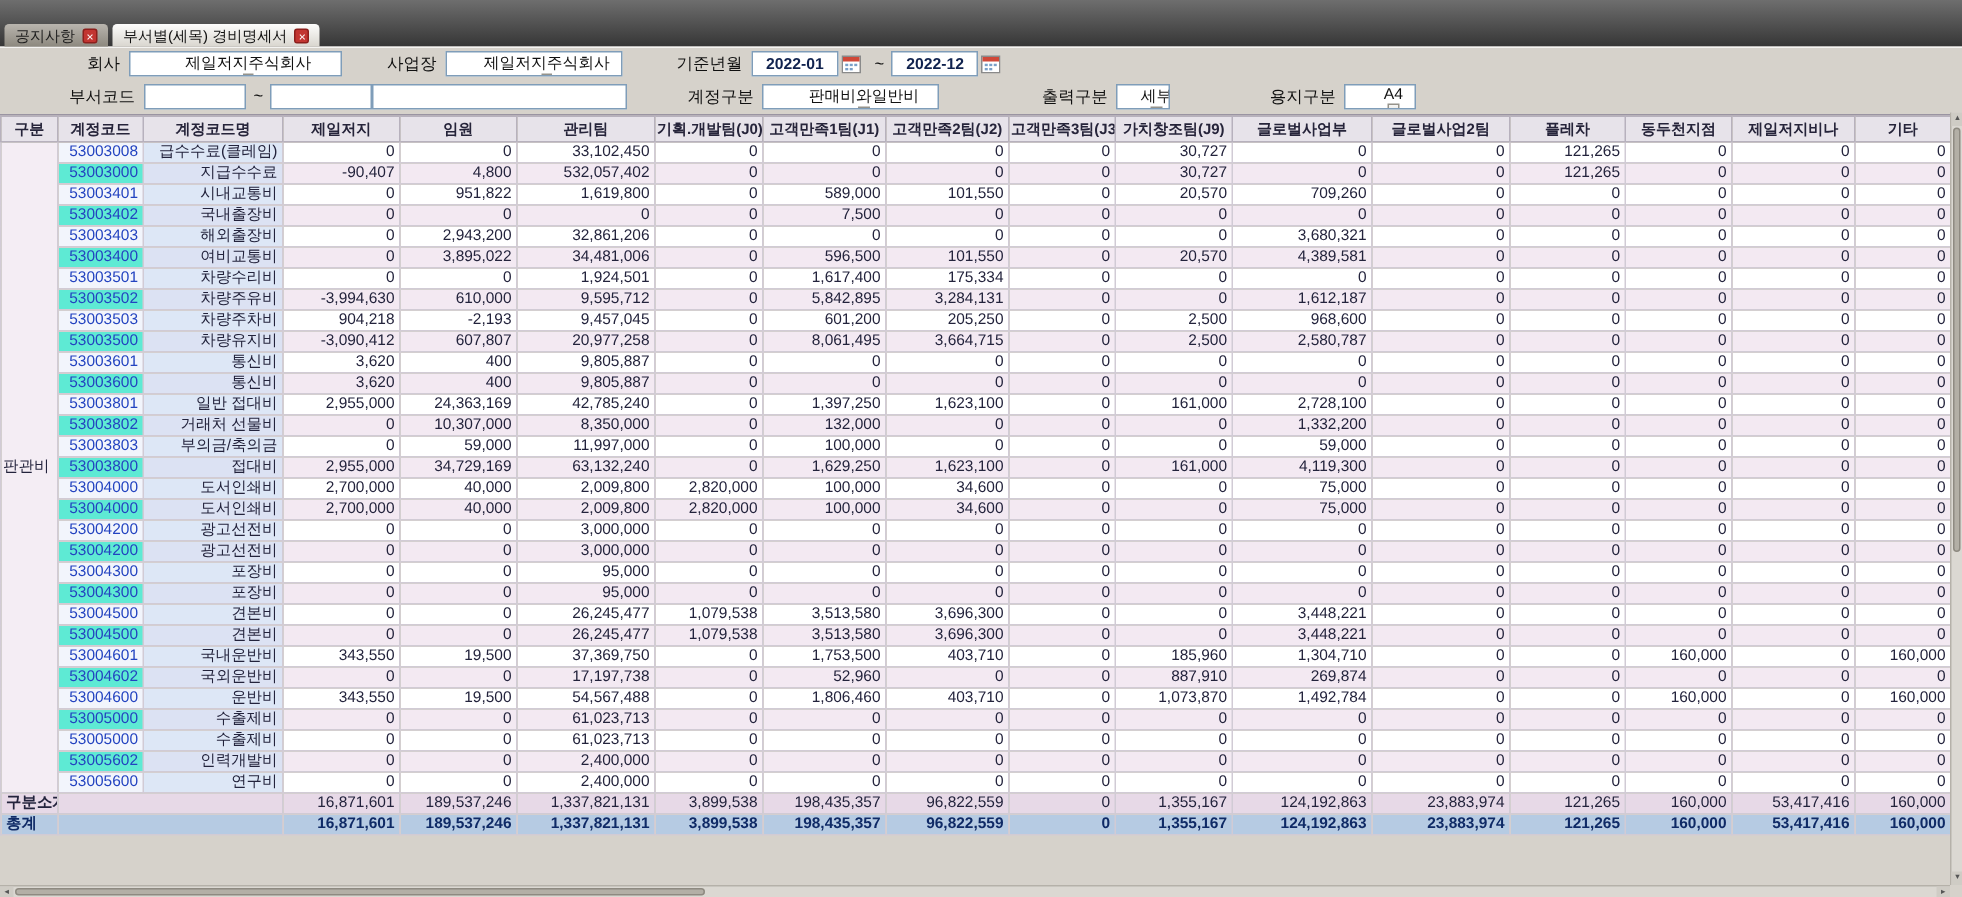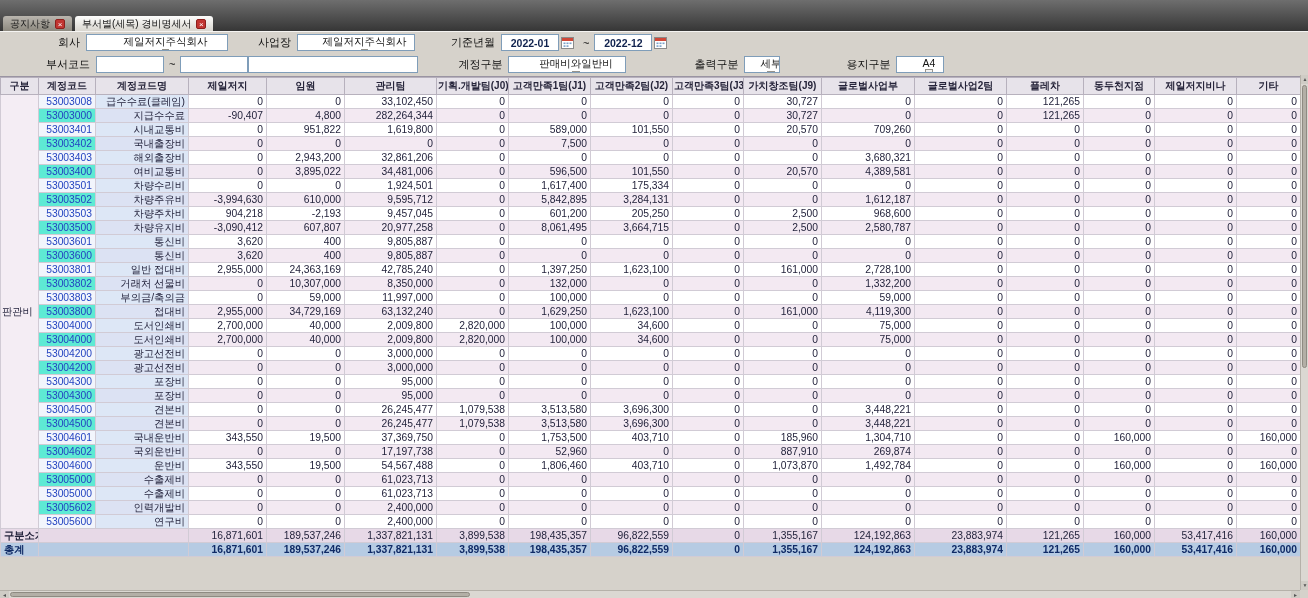--- a/index.html
+++ b/index.html
@@ -199,21 +199,21 @@
             <td class="num">121,265</td>
             <td class="num">0</td>
             <td class="num">0</td>
             <td class="num">0</td>
           </tr>
           <tr class="alt">
             <td class="code">53003000</td>
             <td class="name">지급수수료</td>
             <td class="num">-90,407</td>
             <td class="num">4,800</td>
-            <td class="num">282,264,344</td>
+            <td class="num">532,057,402</td>
             <td class="num">0</td>
             <td class="num">0</td>
             <td class="num">0</td>
             <td class="num">0</td>
             <td class="num">30,727</td>
             <td class="num">0</td>
             <td class="num">0</td>
             <td class="num">121,265</td>
             <td class="num">0</td>
             <td class="num">0</td>

